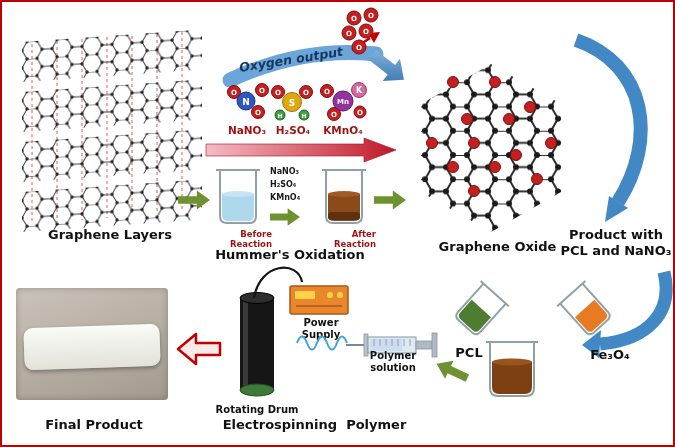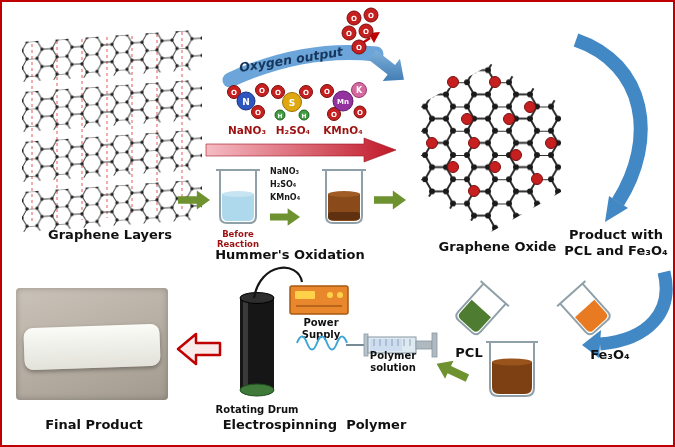--- a/index.html
+++ b/index.html
@@ -6,21 +6,21 @@
   .canvas{position:relative;width:675px;height:447px;background:#ffffff;
     border:2px solid #c00000;box-sizing:border-box;overflow:hidden;
     font-family:"DejaVu Sans","Liberation Sans",sans-serif;}
   .abs{position:absolute;}
   svg{display:block;overflow:visible;}
   svg text{font-family:"DejaVu Sans","Liberation Sans",sans-serif;}
   .lbl{font-weight:bold;color:#111;text-align:center;}
   .lbl-main{font-size:13px;line-height:1.15;}
   .lbl-small{font-size:10px;line-height:1.2;}
   .lbl-reagent{font-size:10.5px;color:#9c1212;font-weight:bold;text-align:center;}
-  .lbl-reaction{font-size:8.5px;color:#9c1212;font-weight:bold;text-align:center;line-height:1.2;}
+  .lbl-reaction{font-size:8.5px;color:#9c1212;font-weight:bold;text-align:right;line-height:1.2;}
   .reagent-list{font-size:8px;font-weight:bold;color:#1a1a1a;line-height:1.6;text-align:left;}
   .two-space{white-space:pre-wrap;}
   .photo{width:152px;height:112px;border-radius:4px;
     background:linear-gradient(160deg,#cac3b9 0%,#b5ada2 55%,#a29а8e 100%);
     background:linear-gradient(160deg,#cac3b9 0%,#b5ada2 55%,#a29a8e 100%);
     box-shadow:inset 0 0 6px rgba(0,0,0,.25);}
   .membrane{position:absolute;left:8px;right:8px;top:38px;height:42px;border-radius:9px;
     background:linear-gradient(180deg,#fbfbf7 0%,#ececе6 60%,#e2e2da 100%);
     background:linear-gradient(180deg,#fbfbf7 0%,#ecece6 60%,#e2e2da 100%);
     transform:rotate(-2deg);box-shadow:0 2px 4px rgba(0,0,0,.35);}
@@ -175,20 +175,21 @@
 
   <svg class="abs" style="left:316px;top:164px" width="52" height="62" viewBox="0 0 52 62">
     <path d="M10 28 L10 49 Q10 55 16 55 L36 55 Q42 55 42 49 L42 28 Z" fill="#8a4a1a"></path>
     <ellipse cx="26" cy="28" rx="16" ry="3" fill="#a05c24"></ellipse>
     <rect x="10" y="46" width="32" height="8" fill="#5f3110" rx="3"></rect>
     <path d="M8 4 L8 50 Q8 57 15 57 L37 57 Q44 57 44 50 L44 4" fill="none" stroke="#8fa0a8" stroke-width="2"></path>
     <line x1="4" y1="4" x2="48" y2="4" stroke="#8fa0a8" stroke-width="2"></line>
   </svg>
 
   <div class="abs lbl-reaction" style="left:202px;top:227px;width:68px">Before Reaction</div>
+  <div class="abs lbl-reaction" style="left:310px;top:227px;width:64px">After Reaction</div>
   <div class="abs lbl lbl-main" style="left:212px;top:246px;width:152px">Hummer's Oxidation</div>
 
   <svg class="abs" style="left:372px;top:188px" width="32" height="20" viewBox="0 0 34 20">
     <polygon points="0,6 20,6 20,0 34,10 20,20 20,14 0,14" fill="#6f9231"></polygon>
   </svg>
 
   <svg class="abs" style="left:364px;top:44px" width="46" height="46" viewBox="0 0 46 46">
     <defs>
         <linearGradient id="bluegrad" x1="0" y1="0" x2="1" y2="1">
       <stop offset="0" stop-color="#8cbbe2"></stop>
@@ -233,21 +234,21 @@
       <circle cx="70" cy="133" r="5.5"></circle>
     </g>
   </svg>
   <div class="abs lbl lbl-main" style="left:428px;top:238px;width:135px">Graphene Oxide</div>
 
   <svg class="abs" style="left:556px;top:32px" width="118" height="200" viewBox="0 0 118 200">
     <path d="M18 6 C88 30 100 105 60 168" stroke="#4288c5" stroke-width="14" fill="none"></path>
     <polygon points="47,188 70,174 51,162" fill="#4288c5"></polygon>
   </svg>
   <div class="abs lbl lbl-main" style="left:556px;top:226px;width:116px">Product with</div>
-  <div class="abs lbl lbl-main" style="left:556px;top:242px;width:116px">PCL and Fe₃O₄</div>
+  <div class="abs lbl lbl-main" style="left:556px;top:242px;width:116px">PCL and NaNO₃</div>
   <svg class="abs" style="left:576px;top:262px" width="98" height="100" viewBox="0 0 98 100">
     <path d="M86 8 C96 48 70 76 22 80" stroke="#4288c5" stroke-width="13" fill="none"></path>
     <polygon points="4,81 23,66 21,94" fill="#4288c5"></polygon>
   </svg>
 
   <svg class="abs" style="left:444px;top:276px" width="78" height="78" viewBox="0 0 78 78">
     <g transform="rotate(42 34 32)">
       <path d="M21 30 L21 47 Q21 52 26 52 L42 52 Q47 52 47 47 L47 30 Z" fill="#4e7d32"></path>
       <path d="M19 10 L19 48 Q19 54 25 54 L43 54 Q49 54 49 48 L49 10" fill="none" stroke="#8fa0a8" stroke-width="2"></path>
       <line x1="15" y1="10" x2="53" y2="10" stroke="#8fa0a8" stroke-width="2"></line>

